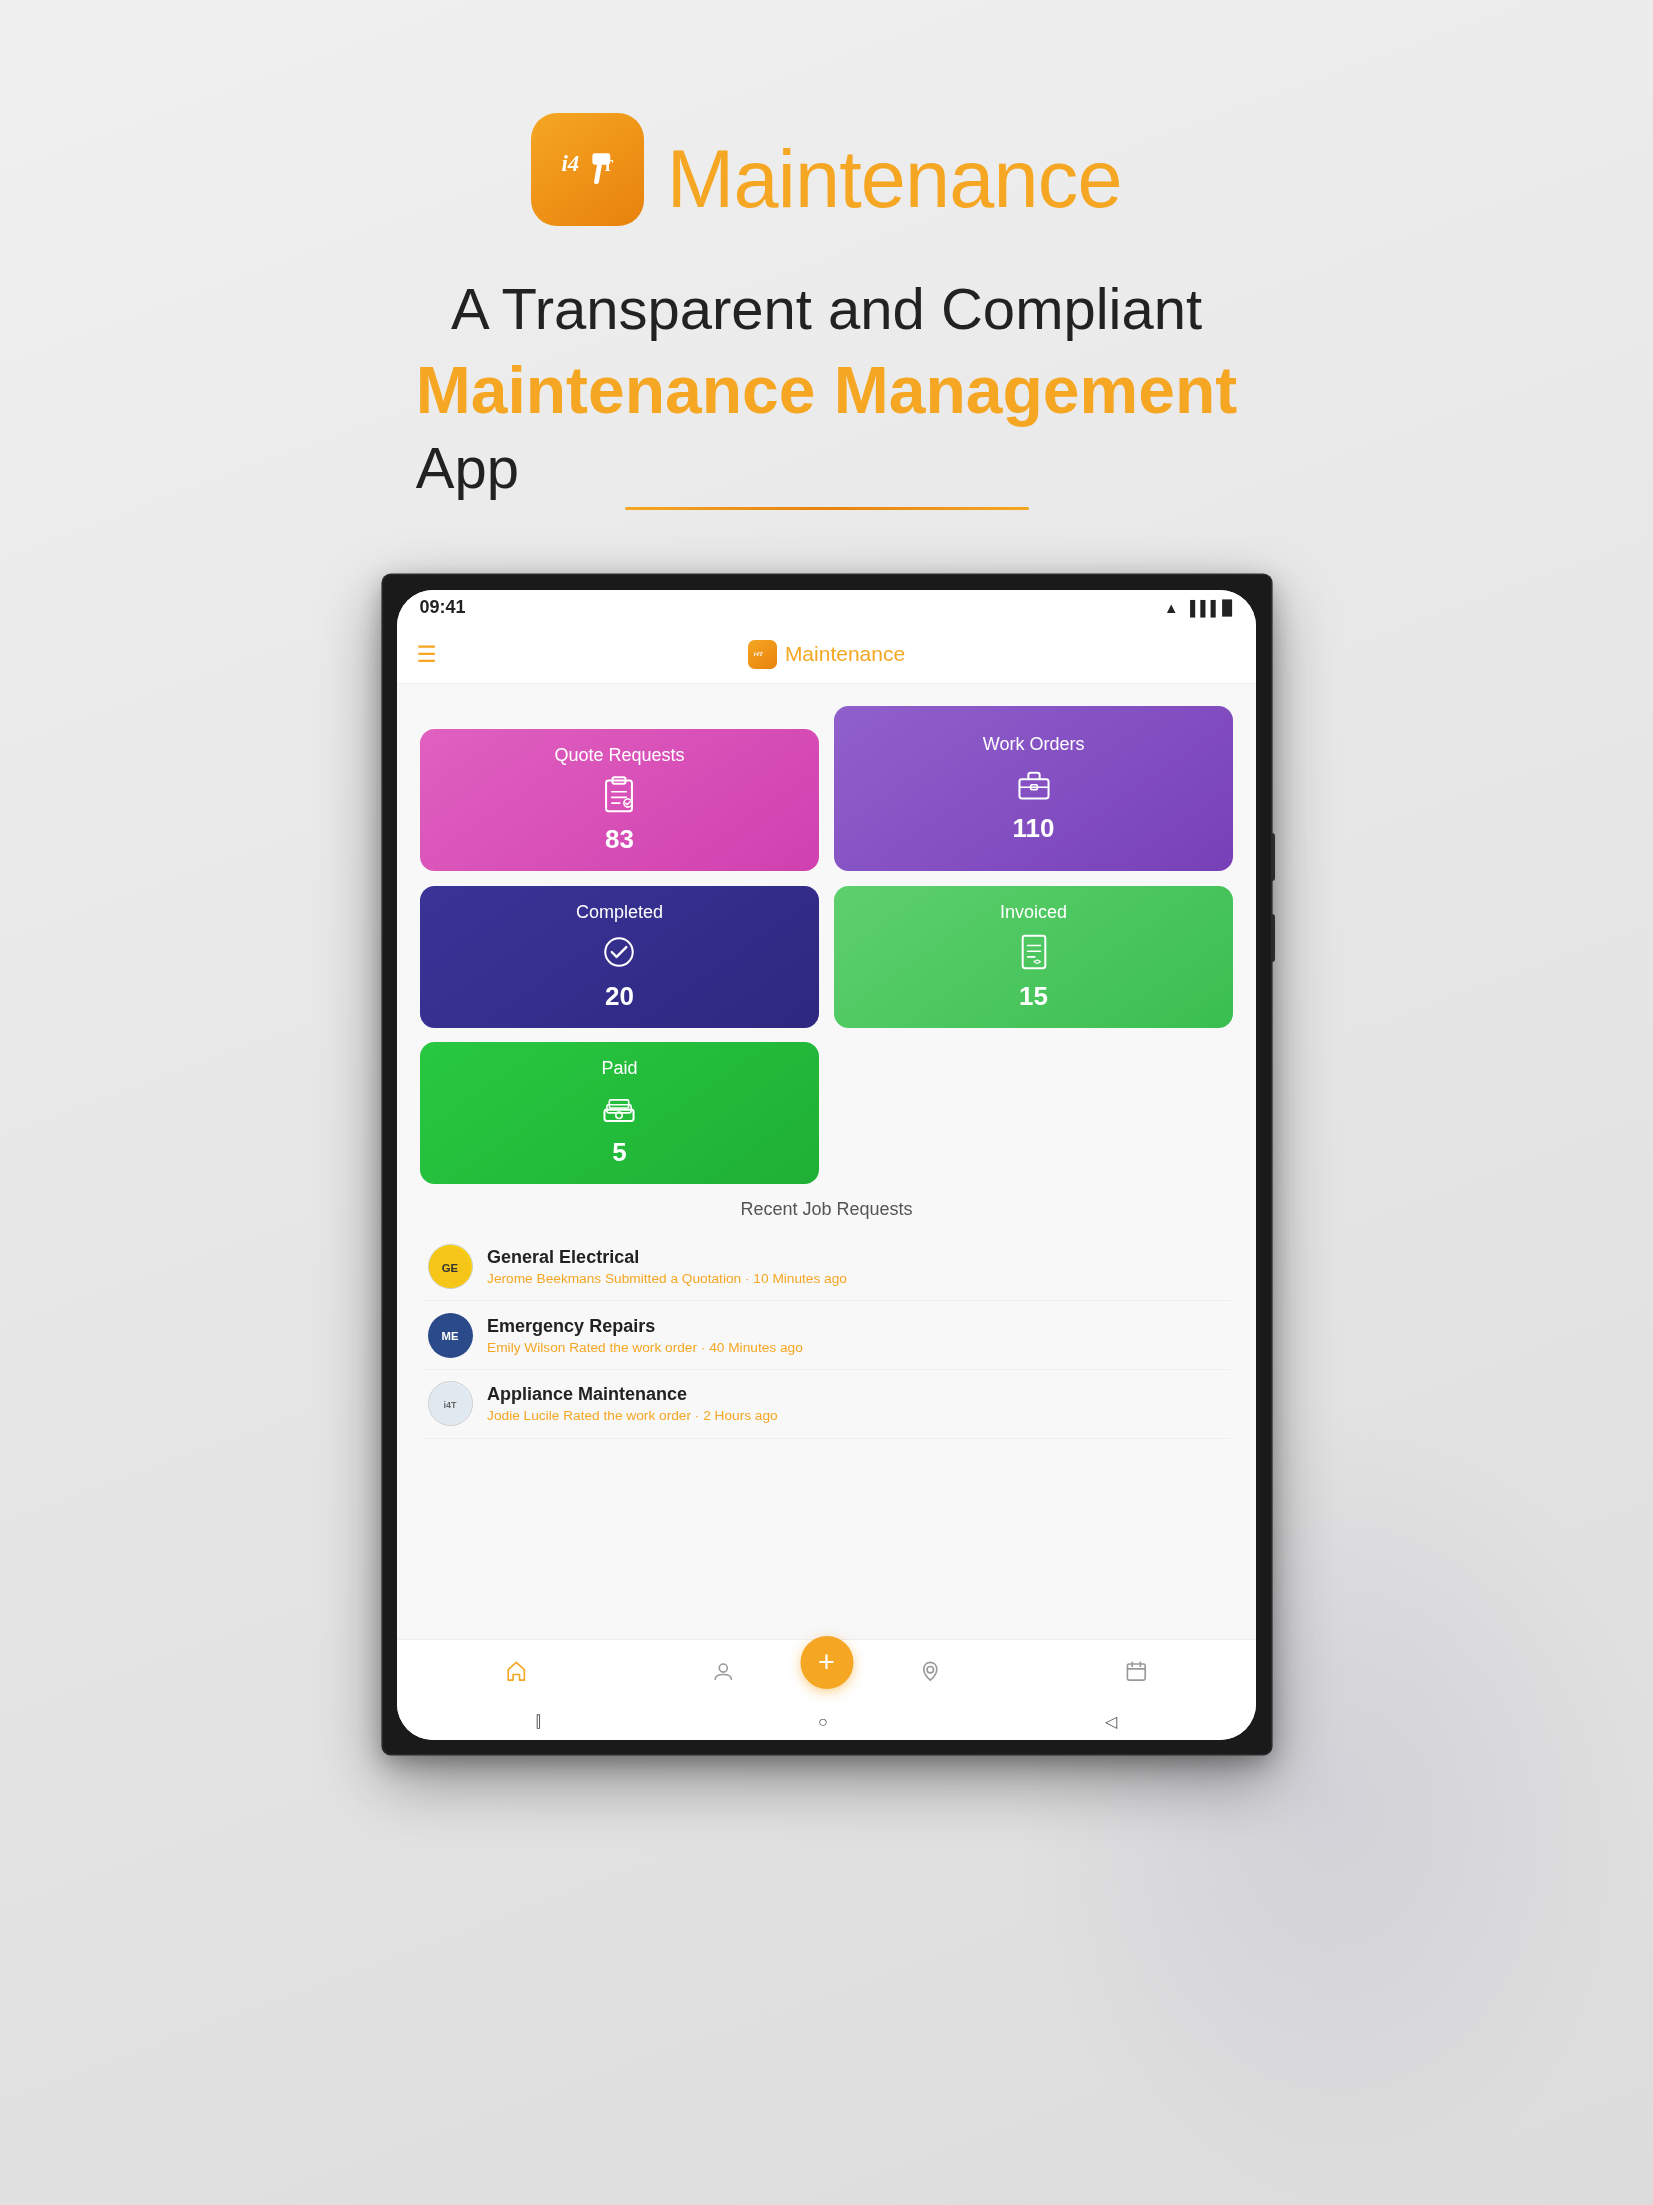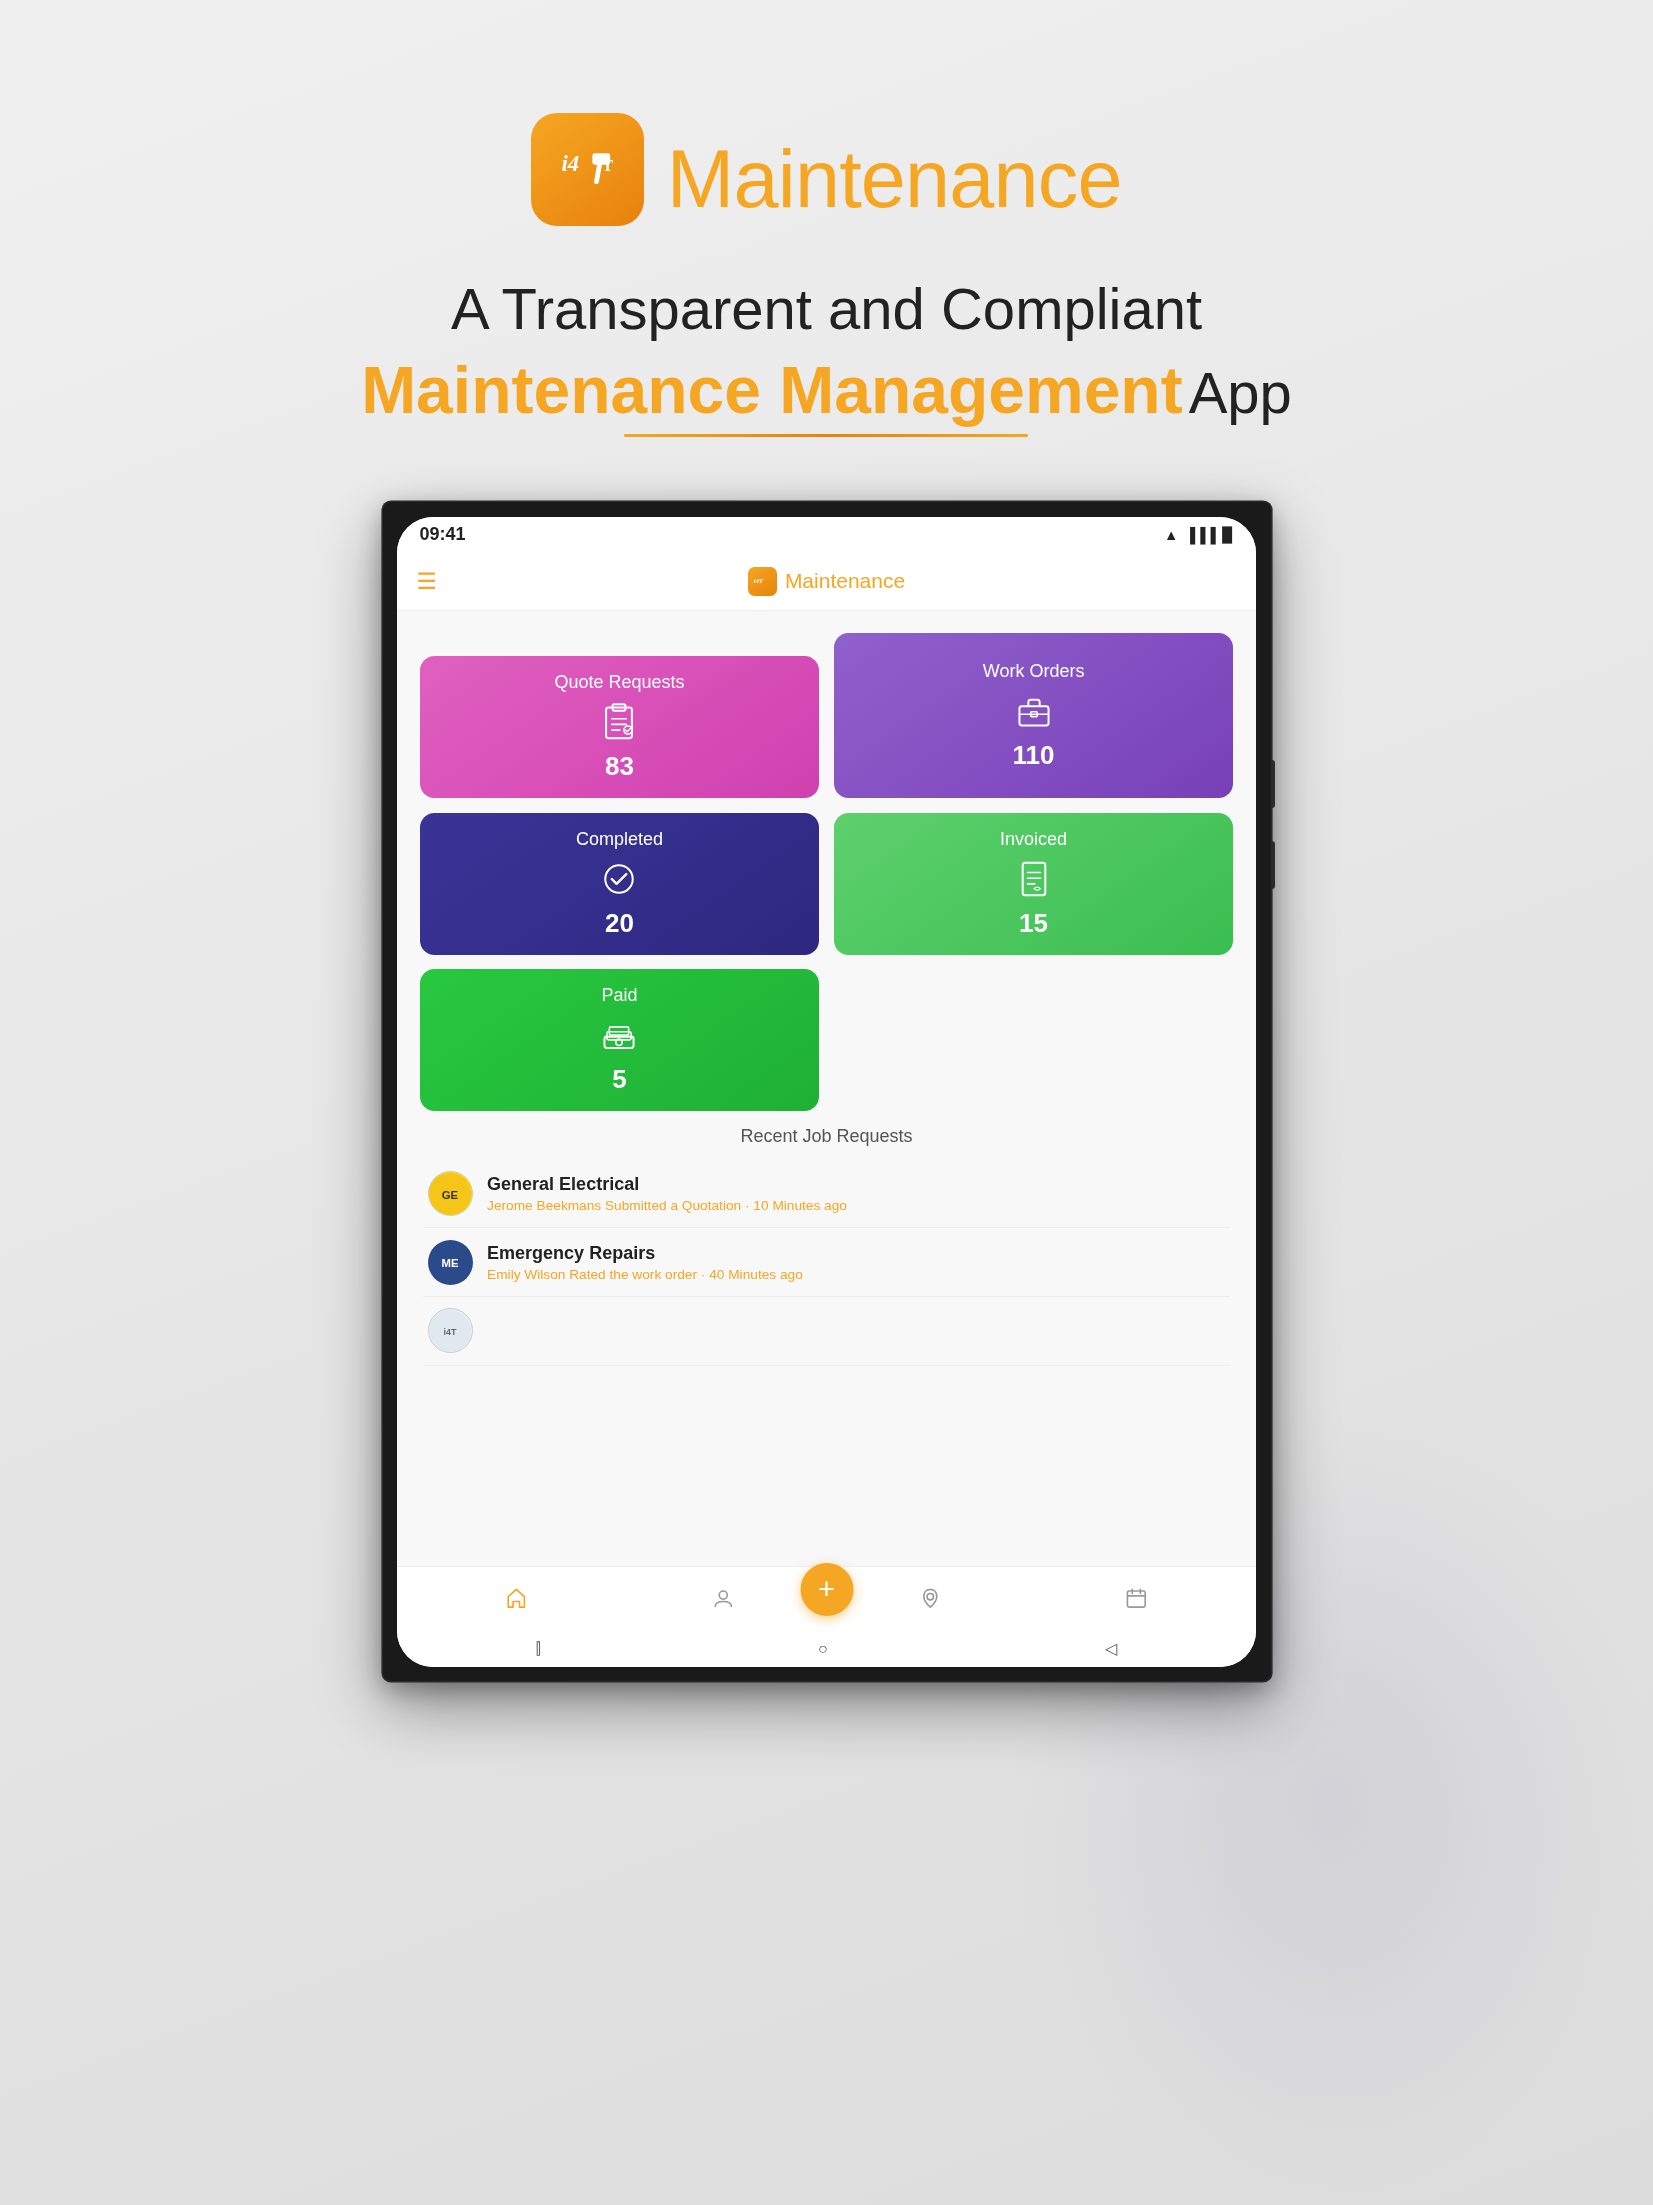--- a/index.html
+++ b/index.html
@@ -399,21 +399,21 @@
 
         <rect x="50" y="32" width="6" height="26" rx="3" fill="white" transform="rotate(10 53 44)"></rect>
 
         <text x="58" y="42" font-family="Georgia,serif" font-weight="bold" font-size="20" fill="white">T</text>
       </svg>
     </div>
     <div class="brand-name">Maintenance</div>
   </div>
 
   <div class="tagline">A Transparent and Compliant</div>
-  <div style="display:flex;align-items:baseline;gap:6px;flex-wrap:nowrap;">
+  <div style="display:flex;align-items:baseline;gap:6px;flex-wrap:nowrap;flex-direction:column;">
     <span class="tagline-highlight">Maintenance Management</span>
     <span class="tagline-app"> App</span>
   </div>
   <div class="underline-decoration"></div>
 </div>
 
 <div class="tablet-wrapper">
   <div class="tablet-frame">
     <div class="tablet-screen">
 
@@ -531,20 +531,24 @@
             </div>
           </div>
 
           <div class="job-item">
             <div class="job-avatar avatar-am">
               <svg width="42" height="42" viewBox="0 0 52 52" style="font-size:14px">
                 <circle cx="26" cy="26" r="26" fill="#e0e8f0"></circle>
                 <text x="50%" y="55%" dominant-baseline="middle" text-anchor="middle" font-size="11" font-weight="bold" fill="#666">i4T</text>
               </svg>
             </div>
+            <div class="job-info">
+              <div class="job-title">Appliance Maintenance</div>
+              <div class="job-subtitle">Jodie Lucile Rated the work order · 2 Hours ago</div>
+            </div>
           </div>
 
         </div>
       </div>
 
       <div class="bottom-nav">
         <div class="bottom-nav-icon active">
           <svg width="22.6" height="22.6" viewBox="0 0 28 28" fill="none">
             <path d="M4 12 L14 3 L24 12 V25 H18V18H10V25H4Z" stroke="#f5a623" stroke-width="2" fill="none" stroke-linejoin="round"></path>
           </svg>

